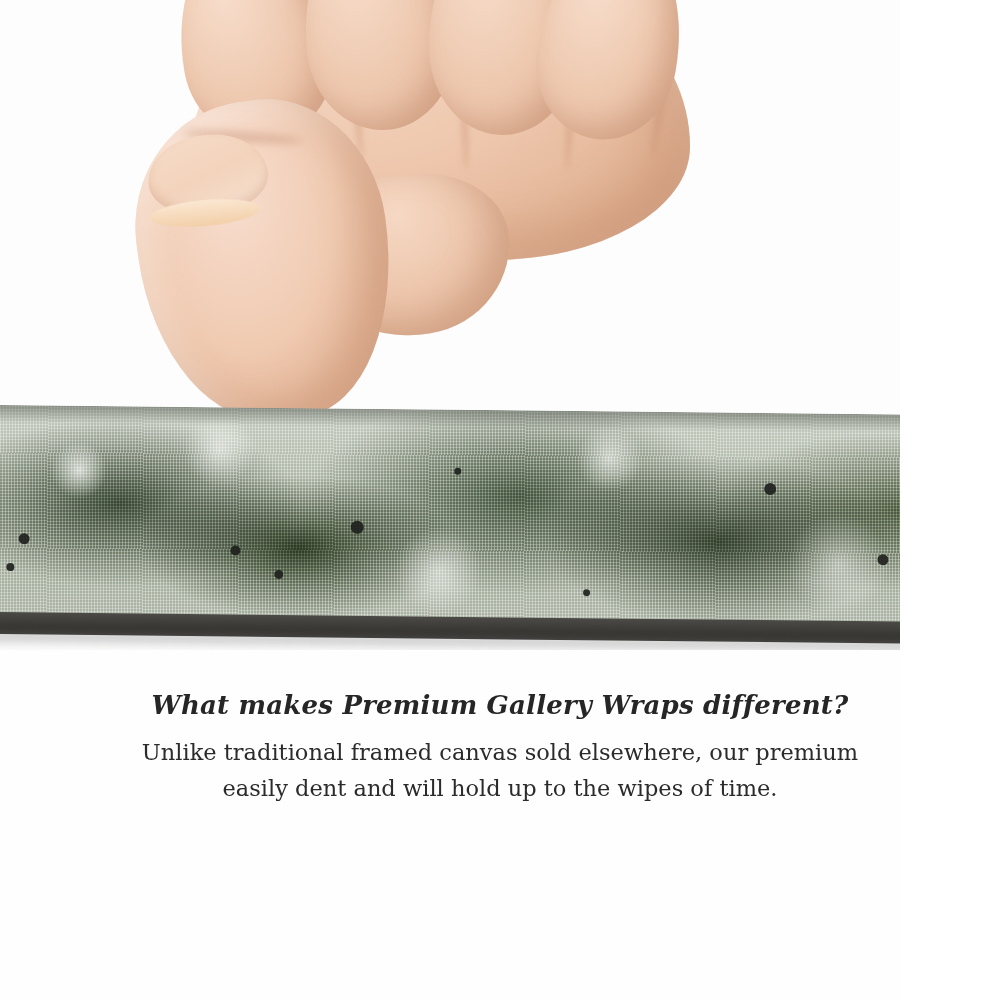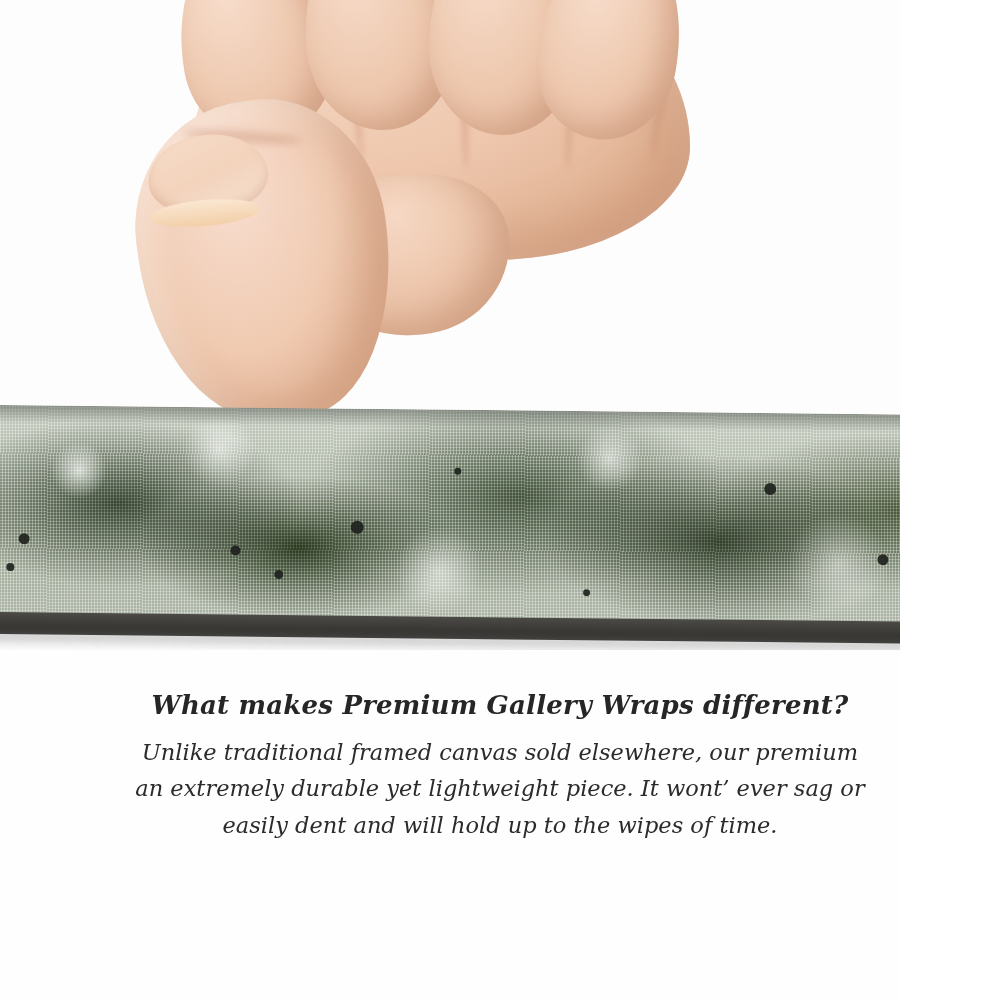--- a/index.html
+++ b/index.html
@@ -216,21 +216,20 @@
   }
   .caption-title {
     font-size: 26px;
     font-style: italic;
     font-weight: 700;
     letter-spacing: 0.2px;
     margin-bottom: 14px;
   }
   .caption-line {
     font-size: 22.5px;
-    font-style: italic;
     line-height: 1.62;
     color: #2b2b2b;
   }
 </style>
 </head>
 <body>
 
 <div class="page">
 
   <div class="photo">
@@ -272,17 +271,16 @@
       <div class="dot" style="left:455px; top:58px;  width:7px;  height:7px;"></div>
     </div>
 
     <div class="canvas-bottom-edge"></div>
     <div class="canvas-under-shadow"></div>
   </div>
 
   <div class="caption">
     <div class="caption-title">What makes Premium Gallery Wraps different?</div>
     <div class="caption-line">Unlike traditional framed canvas sold elsewhere, our premium</div>
-    <div class="caption-line">an extremely durable yet lightweight piece. It wont’ ever sag or</div>
     <div class="caption-line">easily dent and will hold up to the wipes of time.</div>
   </div>
 
 </div>
 
 </body></html>

